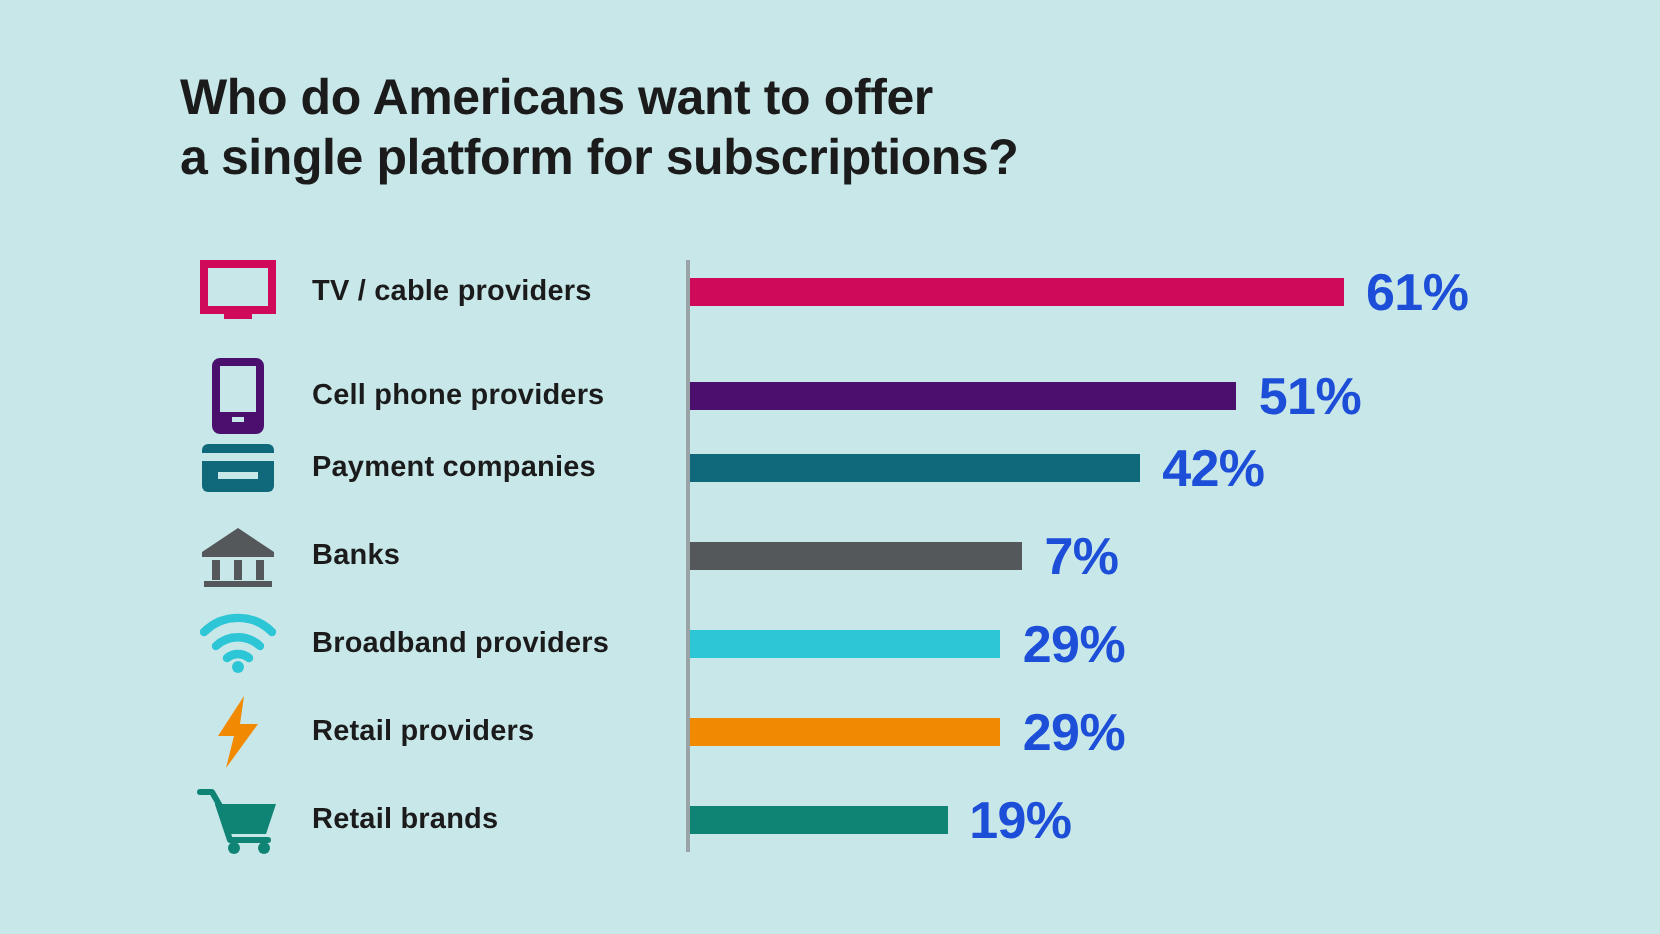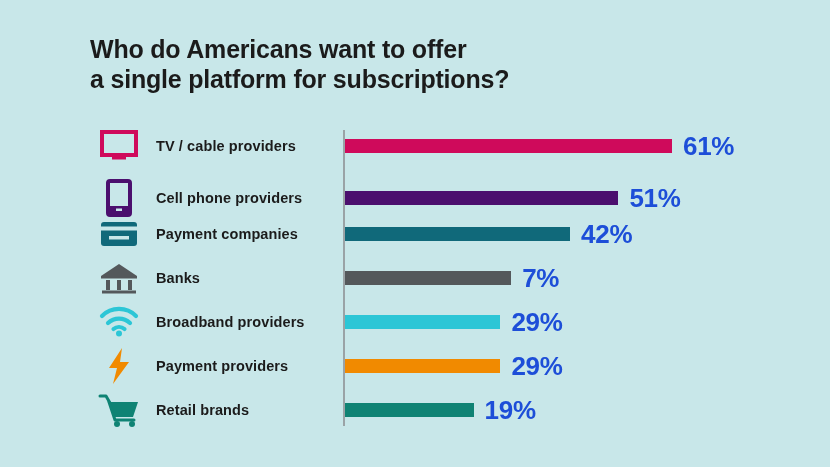--- a/index.html
+++ b/index.html
@@ -203,21 +203,21 @@
         <span class="bar-value">29%</span>
       </div>
     </div>
 
     <div class="row" style="top:220px;">
       <div class="icon-cell">
         <svg width="26" height="38" viewBox="0 0 26 38">
           <polygon points="16,1 3,21 11,21 7,37 23,15 14,15" fill="#f18a00"></polygon>
         </svg>
       </div>
-      <div class="row-label">Payment providers</div>
+      <div class="row-label">Retail providers</div>
       <div class="bar-wrap">
         <span class="bar" style="width: 155.4px; background: rgb(241, 138, 0);"></span>
         <span class="bar-value">29%</span>
       </div>
     </div>
 
     <div class="row" style="top:264px;text-align:center;">
       <div class="icon-cell">
         <svg width="42" height="34" viewBox="0 0 42 34">
           <path d="M2 3 L8 3 L12 10" fill="none" stroke="#0f8374" stroke-width="3" stroke-linecap="round" stroke-linejoin="round"></path>

